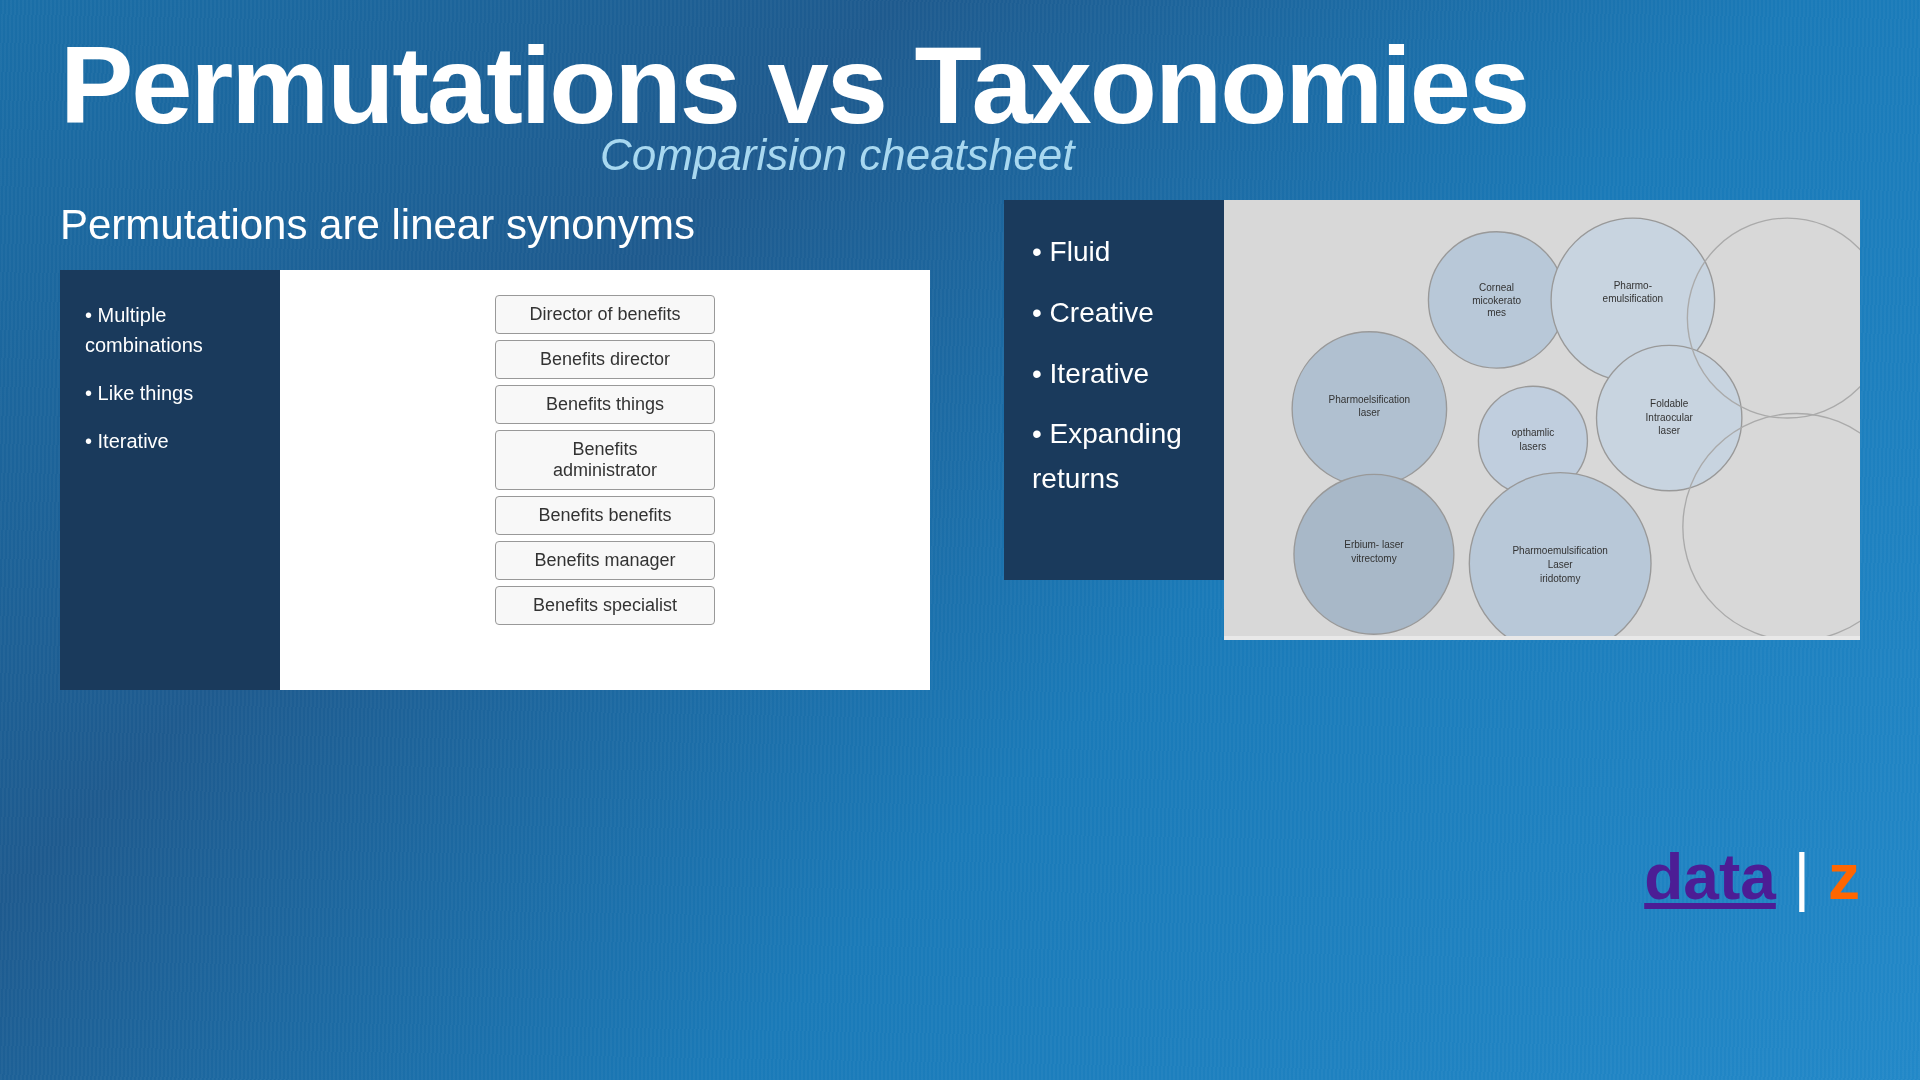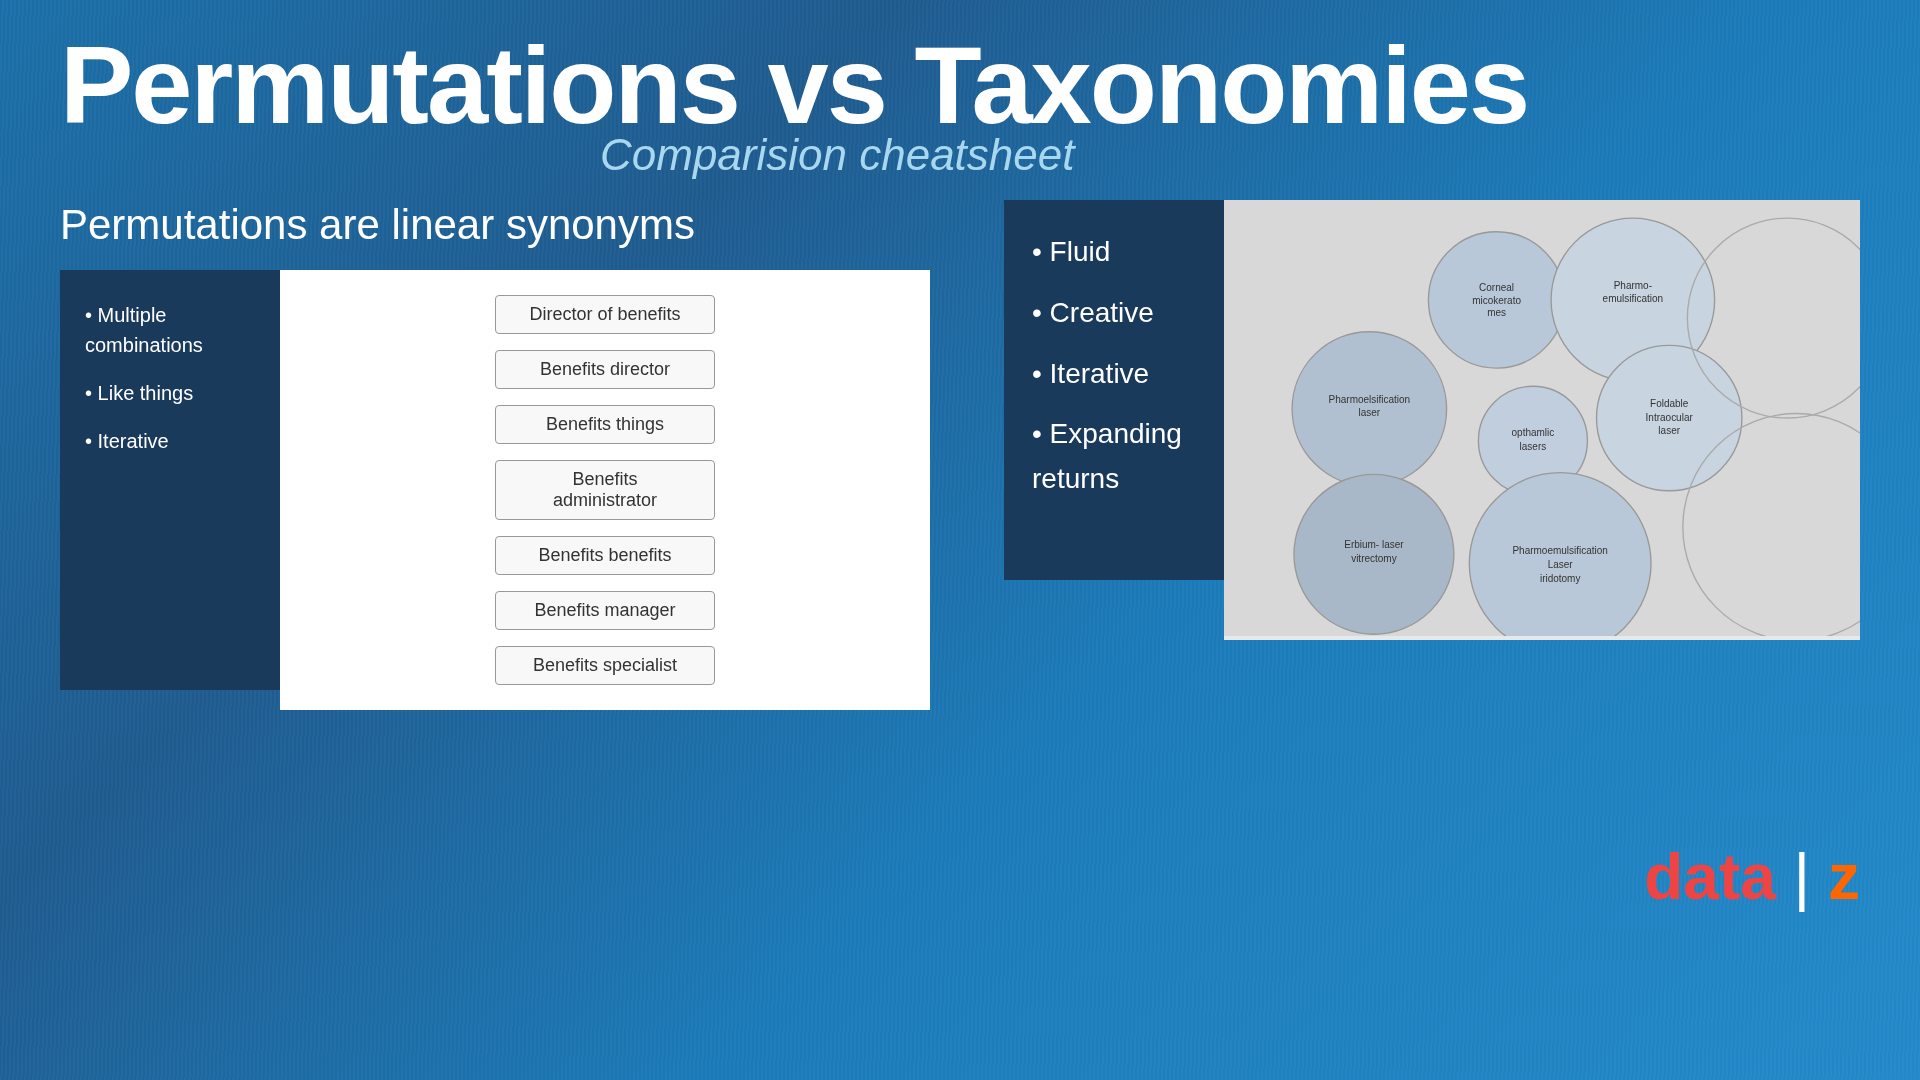--- a/index.html
+++ b/index.html
@@ -111,21 +111,21 @@
     }
 
     .diagram-box {
       background: #ffffff;
       flex: 1;
       min-height: 420px;
       padding: 25px 30px;
       display: flex;
       flex-direction: column;
       align-items: center;
-      gap: 16px;
+      gap: 6px;
       position: relative;
     }
 
     .benefit-item {
       border: 1.5px solid #999;
       border-radius: 4px;
       padding: 8px 22px;
       font-size: 18px;
       color: #333;
       background: #f8f8f8;
@@ -183,21 +183,22 @@
     .dataz-logo {
       position: absolute;
       bottom: 30px;
       right: 60px;
       font-size: 64px;
       font-weight: 700;
       color: #ff6600;
     }
 
     .dataz-logo .data-part {
-      color: #ef4444;
+      color: #4c1d95;
+      text-decoration: underline;
     }
 
     .dataz-logo .separator {
       color: #ffffff;
       font-weight: 300;
     }
 
     .dataz-logo .z-part {
       color: #ff6600;
     }

